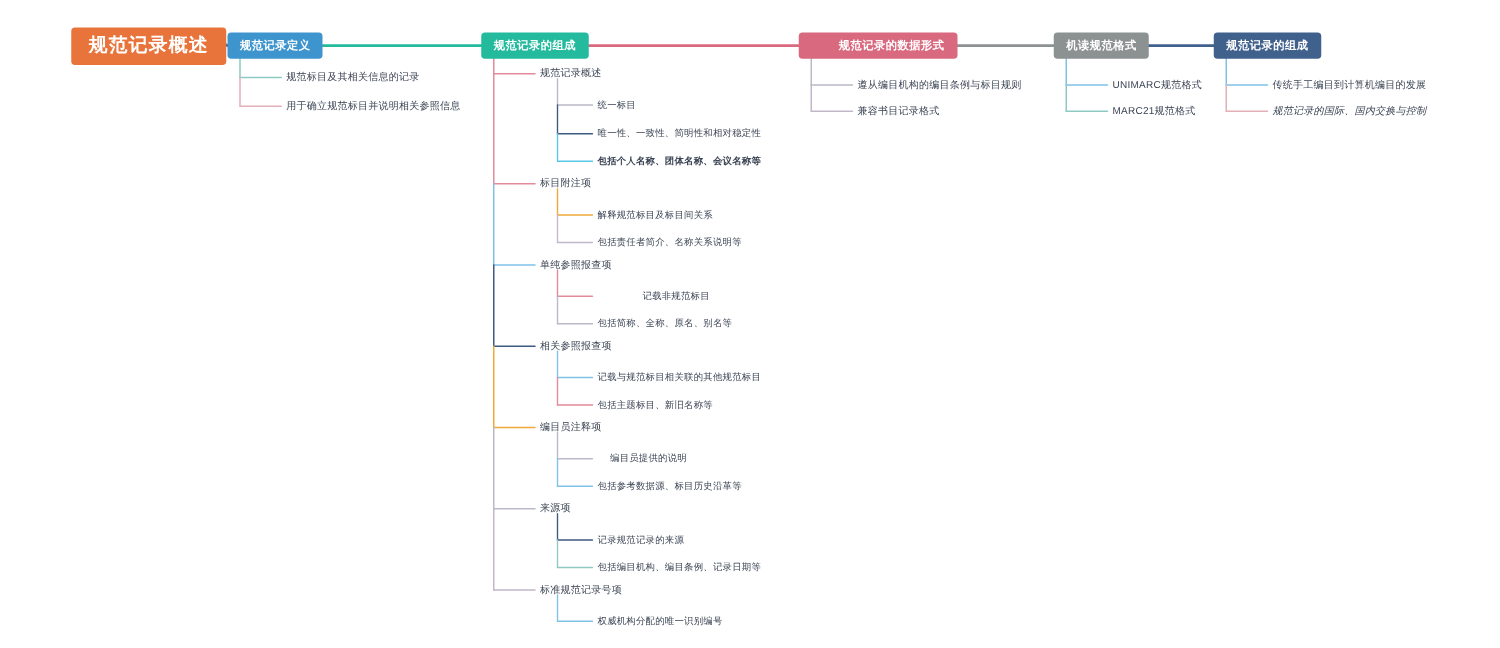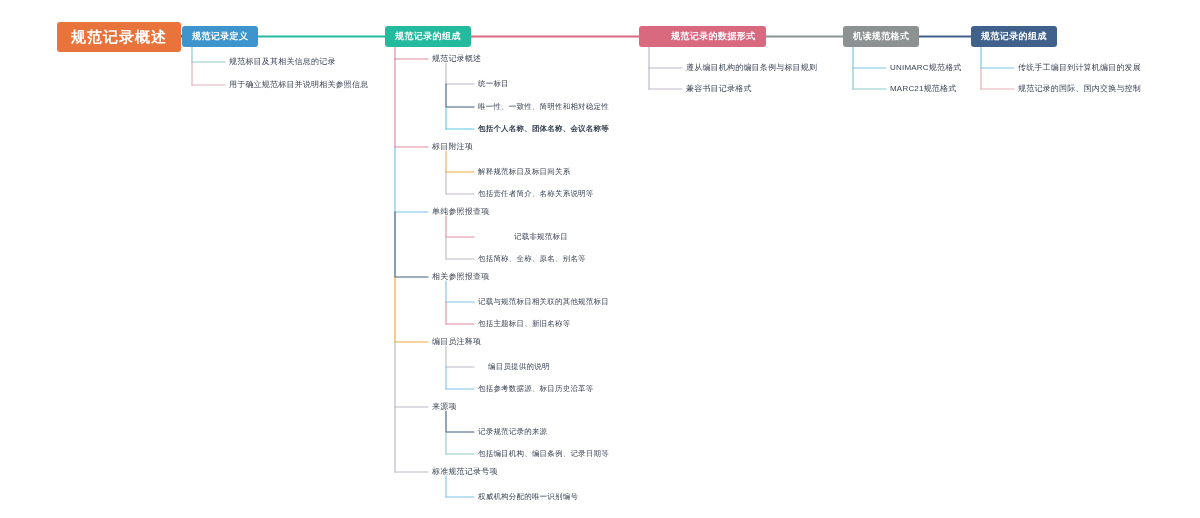--- a/index.html
+++ b/index.html
@@ -165,15 +165,15 @@
       <div class="node lvl2" style="left: 432px; top: 467px;">标准规范记录号项</div>
       <div class="node lvl3" style="left: 478px; top: 492px;">权威机构分配的唯一识别编号</div>
       <div class="node lvl1" style="left: 639px; top: 26px; background: rgb(217, 105, 127); padding-left: 32px;">规范记录的数据形式</div>
       <div class="node lvl2" style="left: 686px; top: 63px;">遵从编目机构的编目条例与标目规则</div>
       <div class="node lvl2" style="left: 686px; top: 84px;">兼容书目记录格式</div>
       <div class="node lvl1" style="left: 843px; top: 26px; background: rgb(140, 145, 145);">机读规范格式</div>
       <div class="node lvl2" style="left: 890px; top: 63px;">UNIMARC规范格式</div>
       <div class="node lvl2" style="left: 890px; top: 84px;">MARC21规范格式</div>
       <div class="node lvl1" style="left: 971px; top: 26px; background: rgb(65, 97, 141);">规范记录的组成</div>
       <div class="node lvl2" style="left: 1018px; top: 63px;">传统手工编目到计算机编目的发展</div>
-      <div class="node lvl2" style="left: 1018px; top: 84px;">规范记录的国际、国内交换与控制</div>
+      <div class="node lvl2" style="left: 1018px; top: 84px; font-style: italic;">规范记录的国际、国内交换与控制</div>
     </div>
 </div>
 
 </body></html>

